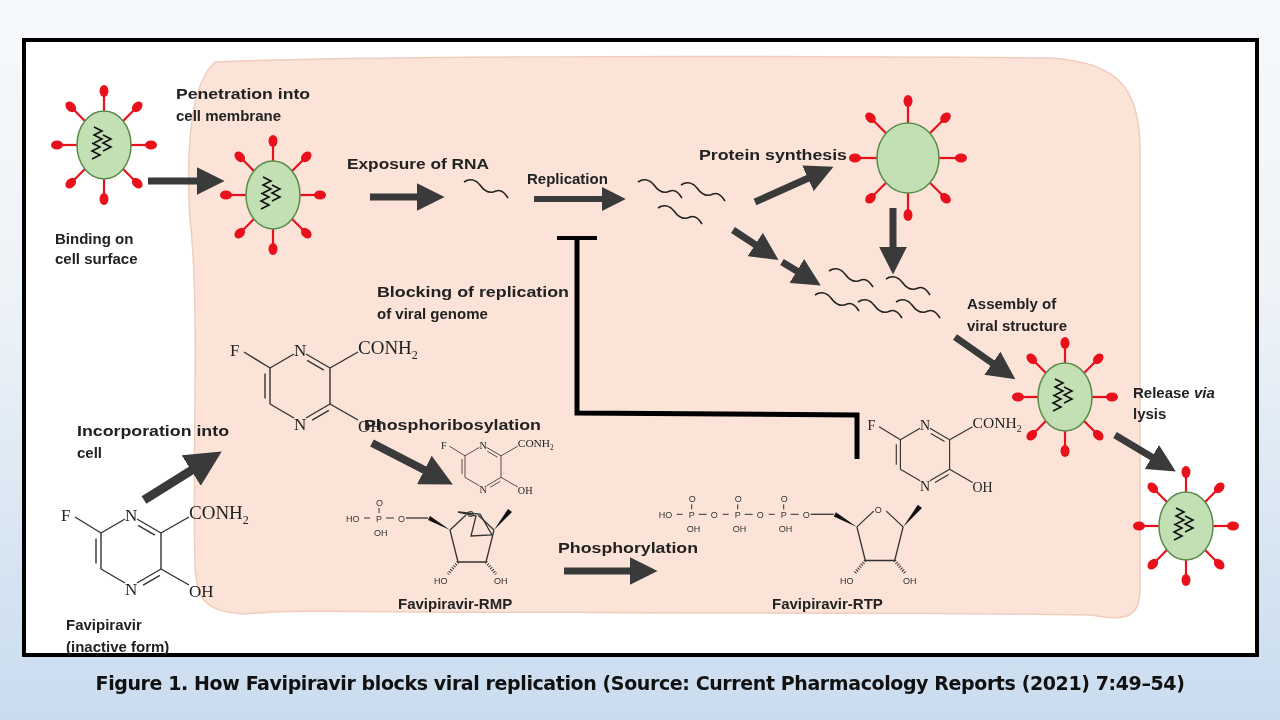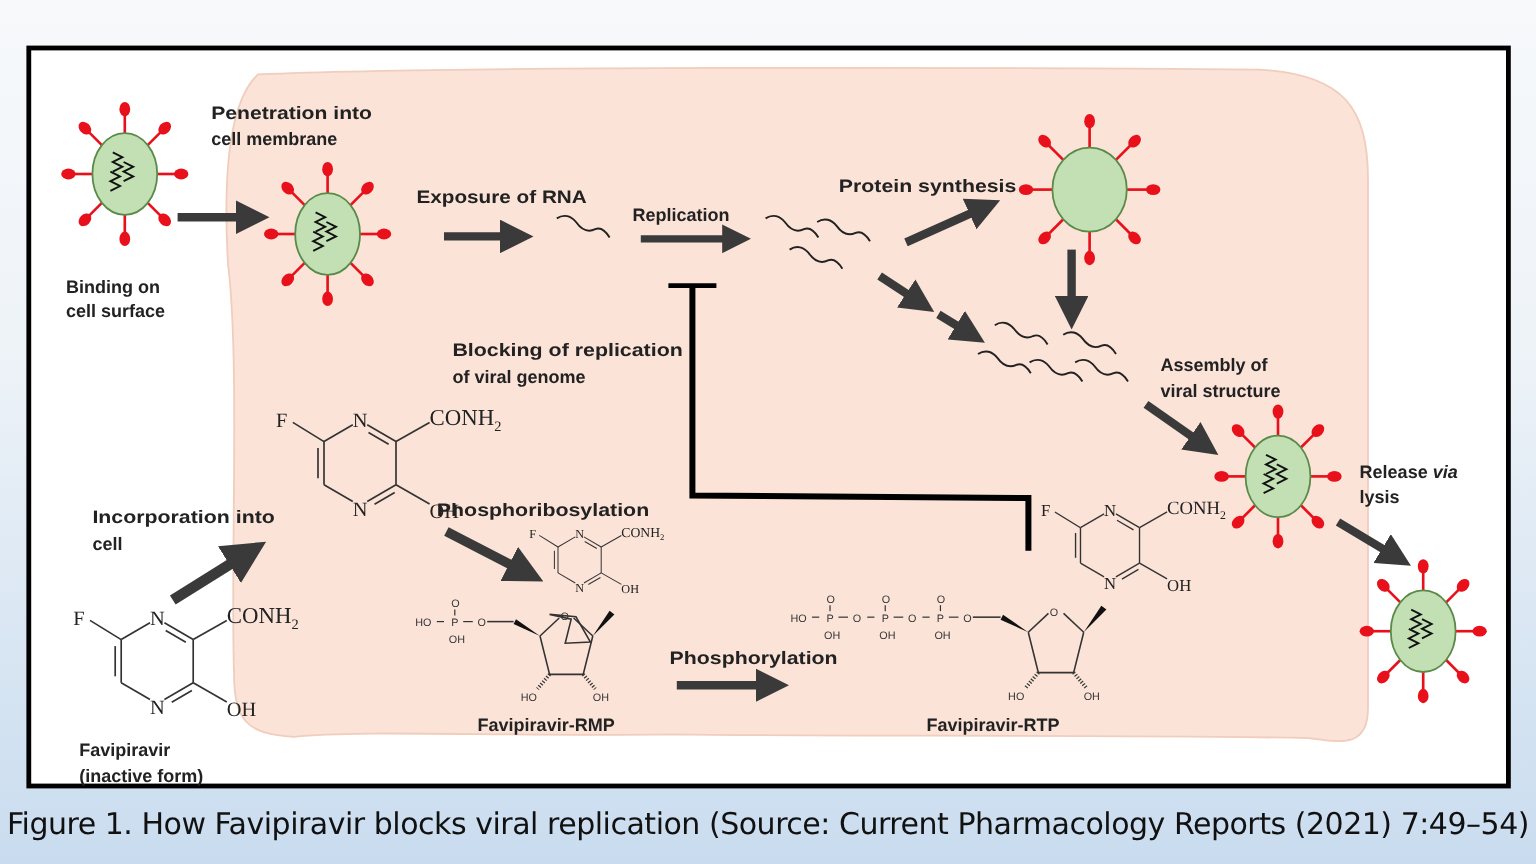--- a/index.html
+++ b/index.html
@@ -8,21 +8,21 @@
     background: linear-gradient(to bottom, #f7f9fb 0%, #eef3f8 40%, #c9dcef 100%);
     font-family: "Liberation Sans", sans-serif;
     position: relative;
   }
   #stage { position: absolute; left: 0; top: 0; width: 1280px; height: 720px; }
   .lbl { font-family: "Liberation Sans", sans-serif; font-weight: bold; fill: #222; font-size: 15px; }
   .chem { font-family: "Liberation Serif", serif; fill: #222; }
   .chem-sm { font-family: "Liberation Sans", sans-serif; fill: #333; font-size: 9px; }
   .caption {
     position: absolute; left: 0; top: 672px; width: 1280px; text-align: center;
-    font-family: "DejaVu Sans", sans-serif; font-weight: normal; font-size: 25px; color: #111;
+    font-family: "DejaVu Sans", sans-serif; font-weight: bold; font-size: 19px; color: #111;
     letter-spacing: -0.4px;
   }
 </style>
 </head>
 <body>
 
 <svg id="stage" viewBox="0 0 1280 720" xmlns="http://www.w3.org/2000/svg">
   <defs>
     <marker id="ah" markerWidth="4" markerHeight="4" refX="2.2" refY="2" orient="auto" markerUnits="strokeWidth">
       <path d="M0,0 L4,2 L0,4 z" fill="#3a3a3a"></path>

